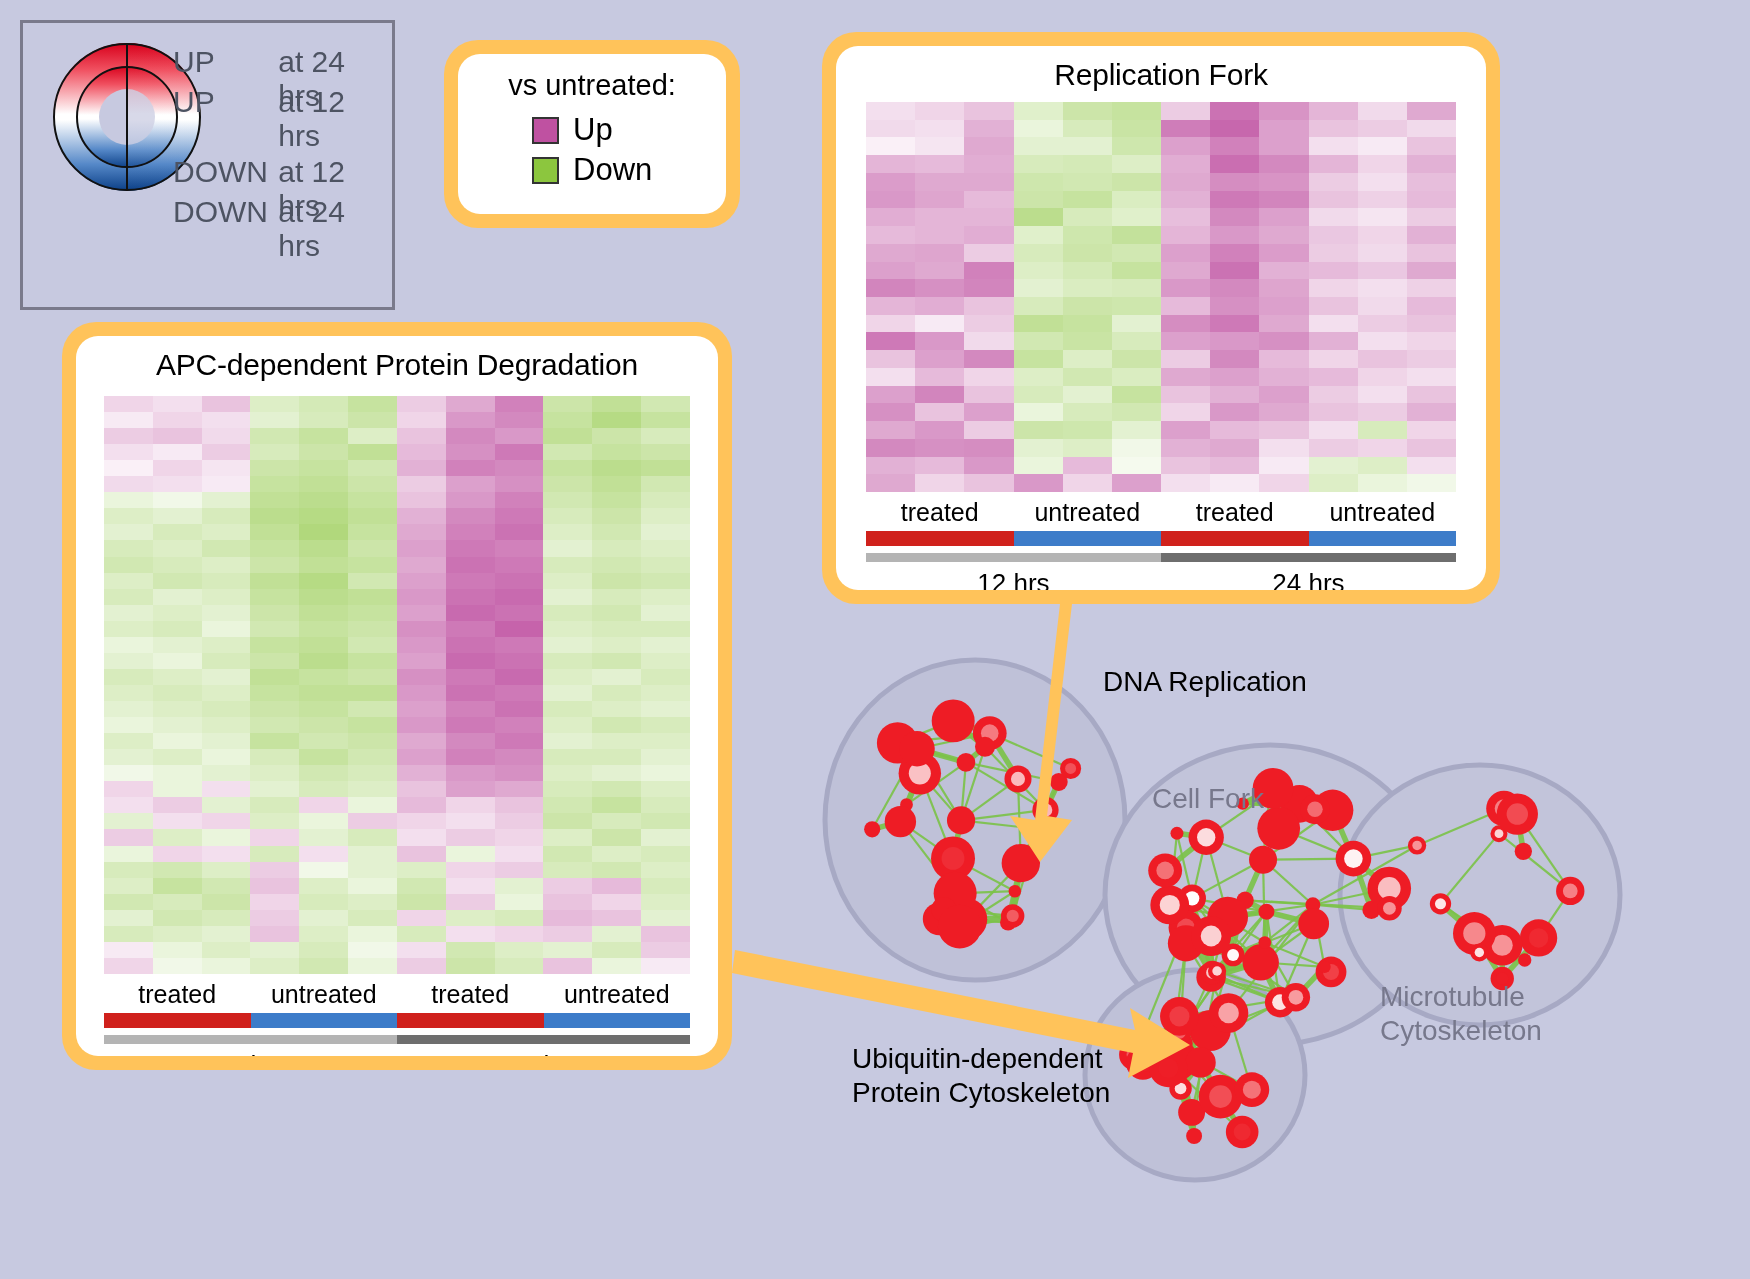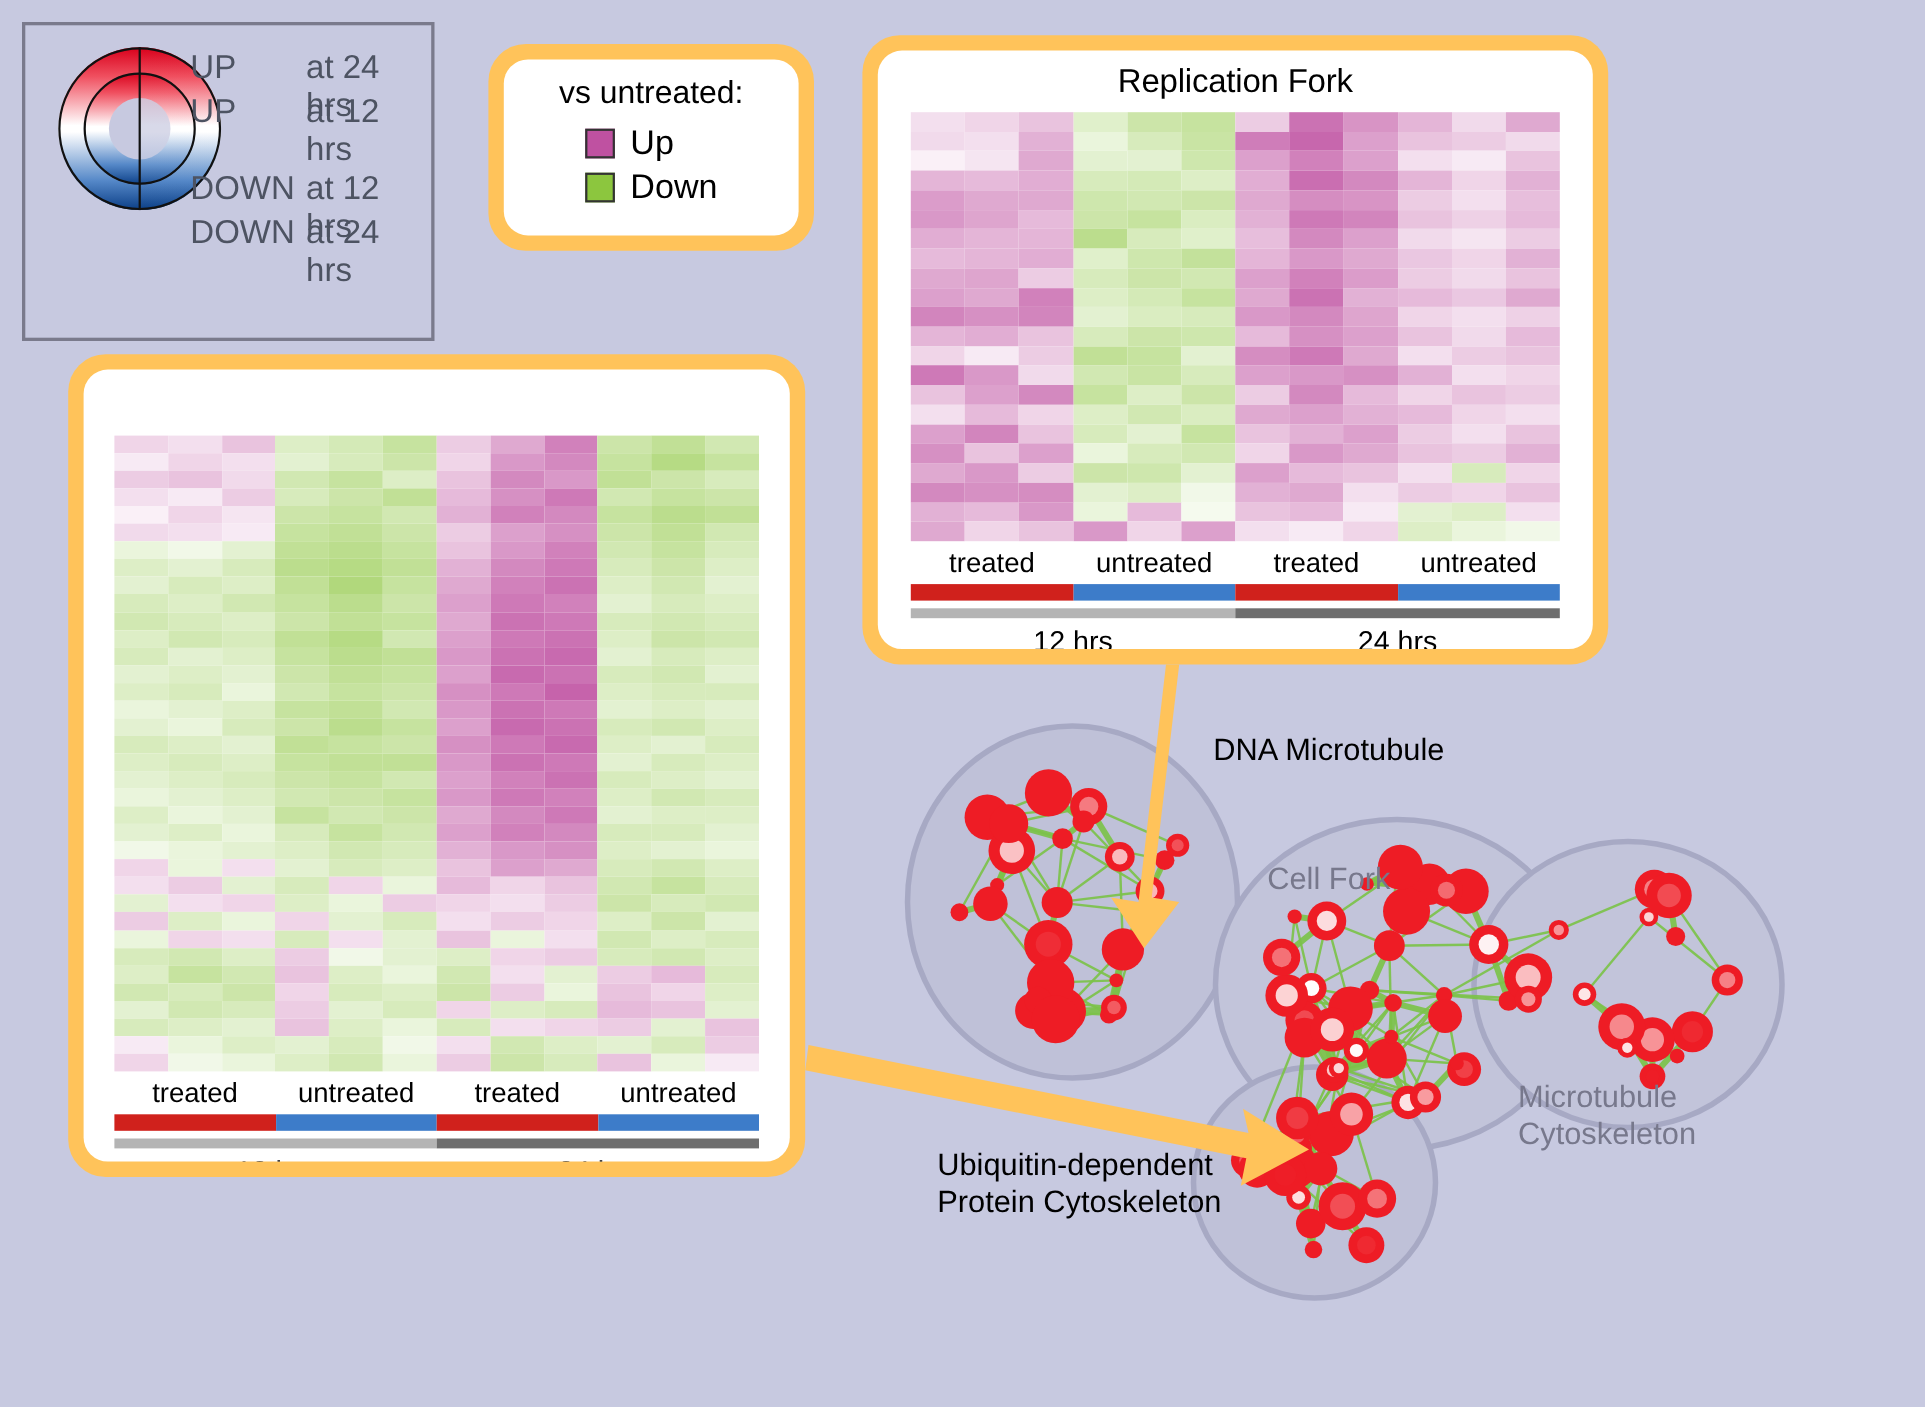--- a/index.html
+++ b/index.html
@@ -84,21 +84,21 @@
   
   #updown-legend { left:444px; top:40px; width:296px; height:188px; }
   #updown-legend .panel-inner { padding:14px 0 0 0; }
   .ud-head { text-align:center; font-size:29px; color:#000; line-height:1.18; }
   .ud-items { margin-top:8px; padding-left:74px; }
   .ud-item { display:flex; align-items:center; gap:14px; height:40px; }
   .ud-sw { width:27px; height:27px; border:2px solid #333; }
   .ud-lbl { font-size:31px; color:#000; }
 
   
-  #rf-panel  { left:784px; top:32px; width:678px; height:572px; }
+  #rf-panel  { left:822px; top:32px; width:678px; height:572px; }
   #apc-panel { left:62px;  top:322px; width:670px; height:748px; }
 
   .hm-grid { display:grid; position:absolute; }
   .hm-cell { width:100%; height:100%; }
 
   .axis-block { position:absolute; }
   .axis-names { display:grid; grid-template-columns:repeat(4,1fr); }
   .axis-name { text-align:center; font-size:25px; color:#000; }
   .axis-bar { display:grid; grid-template-columns:repeat(4,1fr); height:15px; margin-top:4px; }
   .ab-seg { height:100%; }
@@ -464,20 +464,21 @@
       <div class="time-names">
         <span class="time-name">12 hrs</span>
         <span class="time-name">24 hrs</span>
       </div>
     </div>
   </div>
 </div>
 
 <div class="panel" id="apc-panel">
   <div class="panel-inner">
+    <div class="panel-title">APC-dependent Protein Degradation</div>
     <div class="hm-grid" id="apc-grid" style="left: 28px; top: 60px; width: 586px; height: 578px; grid-template-columns: repeat(12, 1fr); grid-template-rows: repeat(36, 1fr);">
         <div class="hm-cell" style="background: rgb(240, 213, 232);"></div>
         <div class="hm-cell" style="background: rgb(243, 223, 238);"></div>
         <div class="hm-cell" style="background: rgb(233, 195, 222);"></div>
         <div class="hm-cell" style="background: rgb(221, 238, 198);"></div>
         <div class="hm-cell" style="background: rgb(212, 234, 183);"></div>
         <div class="hm-cell" style="background: rgb(198, 227, 159);"></div>
         <div class="hm-cell" style="background: rgb(236, 204, 227);"></div>
         <div class="hm-cell" style="background: rgb(223, 169, 208);"></div>
         <div class="hm-cell" style="background: rgb(209, 129, 187);"></div>
@@ -1497,21 +1498,21 @@
           <circle cx="379.4208316225755" cy="396.3404981602746" r="10.073547613322734" fill="rgb(240,59,67)"></circle>
         </g>
         <g>
           <circle cx="451.8677793944141" cy="469.71353151940957" r="17.36636719852686" fill="#ee1c25"></circle>
           <circle cx="451.8677793944141" cy="469.71353151940957" r="9.030510943233967" fill="rgb(244,115,120)"></circle>
         </g>
       </g>
   </svg>
 </div>
 
-<div class="net-label" id="lbl-dna">DNA Microtubule</div>
+<div class="net-label" id="lbl-dna">DNA Replication</div>
 <div class="net-label" id="lbl-cc">Cell Fork</div>
 <div class="net-label" id="lbl-mt">
   <div>Microtubule</div>
   <div>Cytoskeleton</div>
 </div>
 <div class="net-label" id="lbl-ub">
   <div>Ubiquitin-dependent</div>
   <div>Protein Cytoskeleton</div>
 </div>
 

